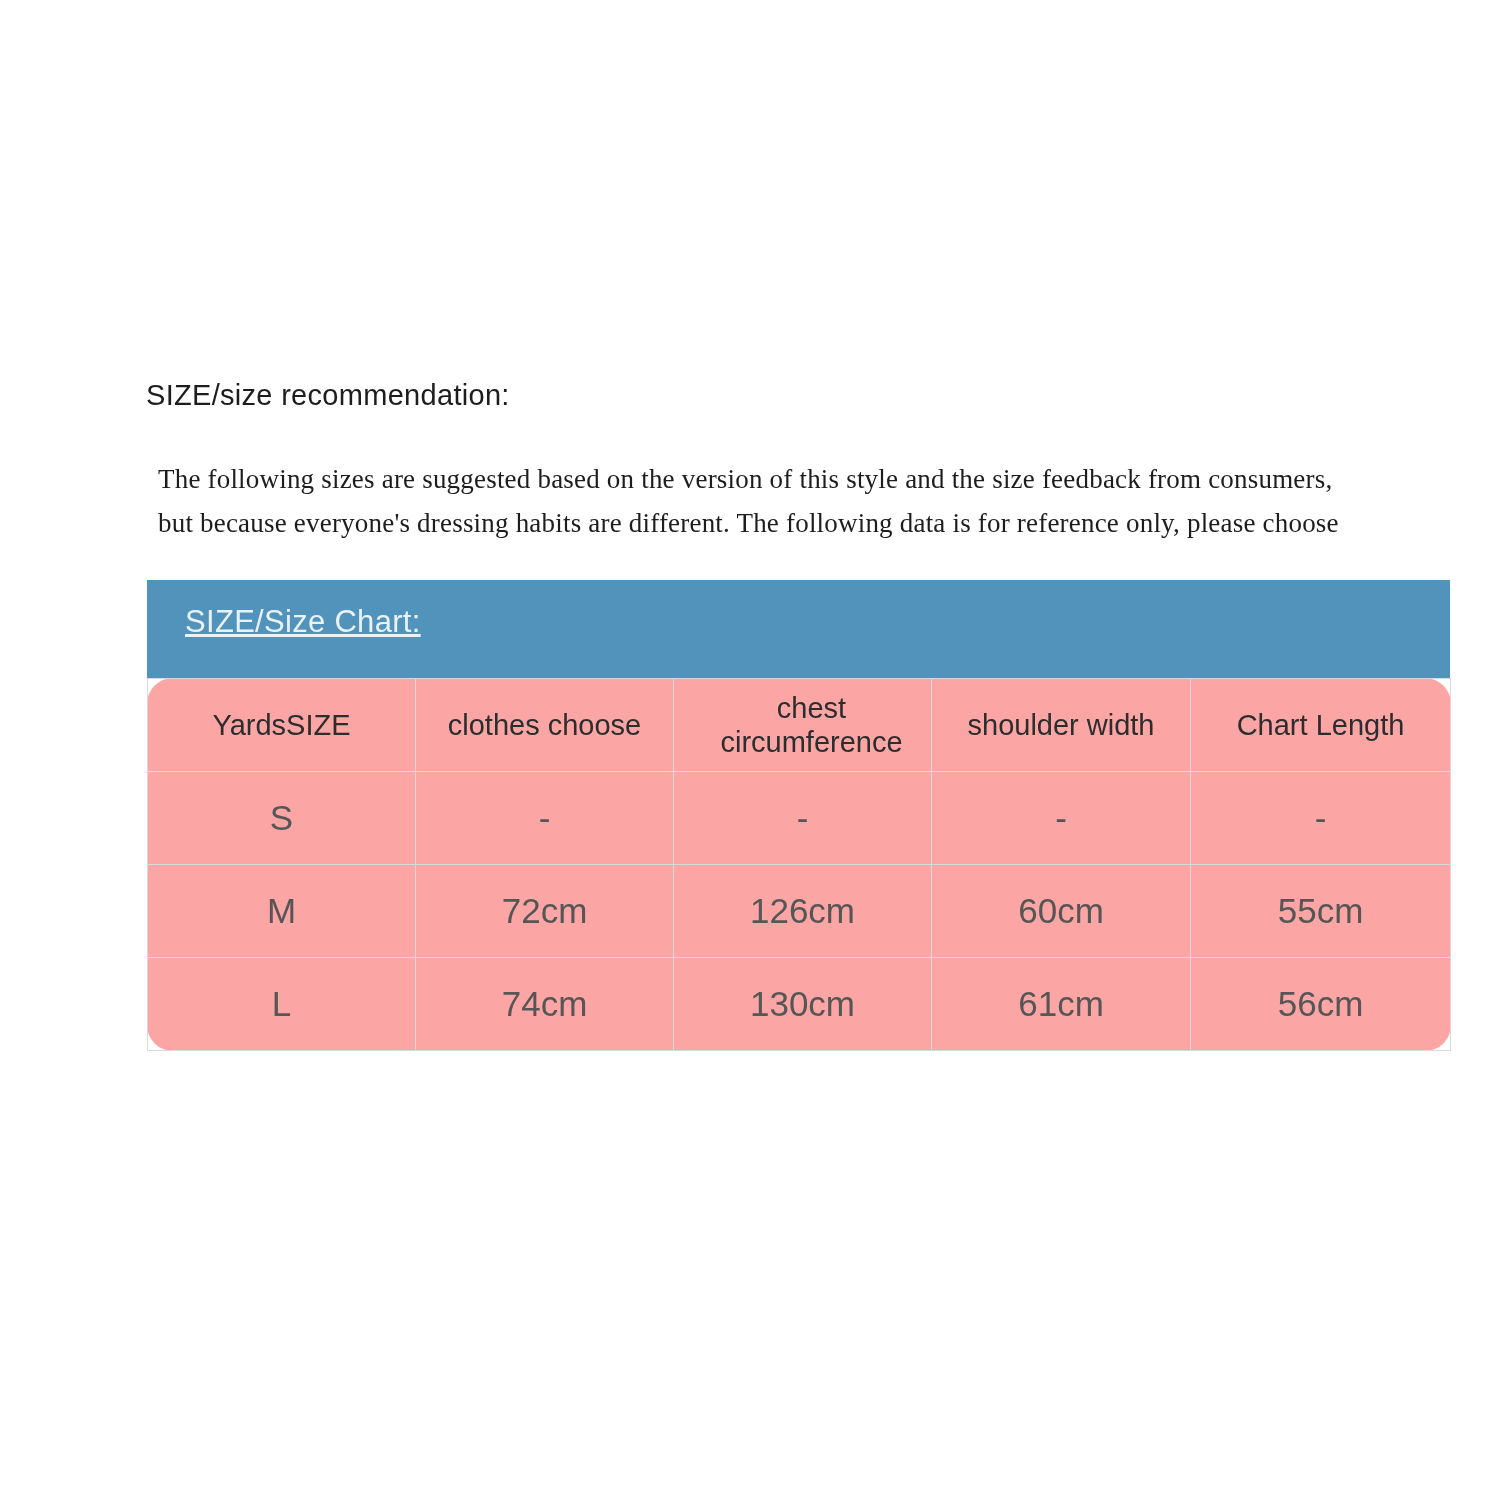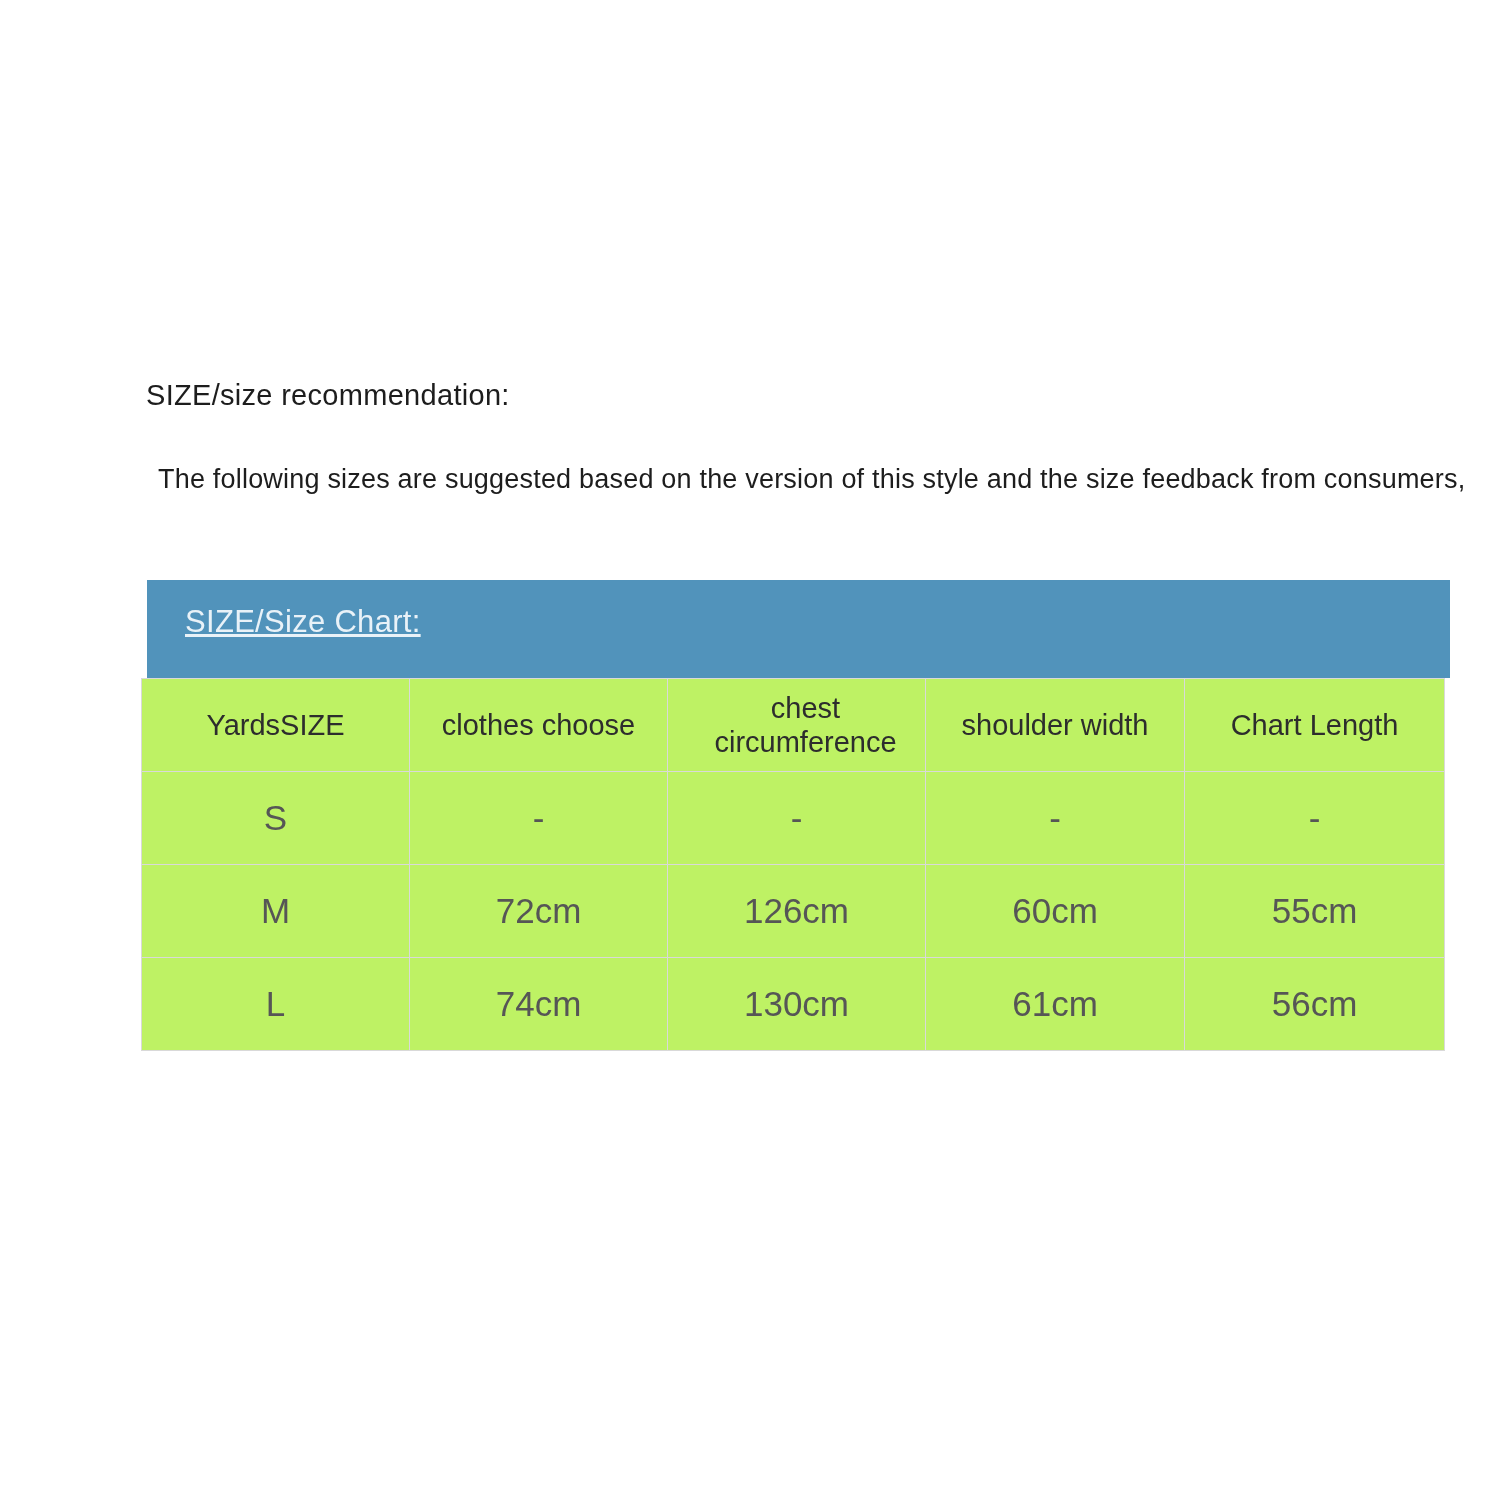--- a/index.html
+++ b/index.html
@@ -23,45 +23,46 @@
     letter-spacing: 0.3px;
   }
   .rec-text {
     position: absolute;
     left: 98px; top: 403px;
     font-size: 27px;
     line-height: 32px;
     color: #1d1d1d;
     letter-spacing: 0.2px;
   }
-  .rec-text .rec-line { white-space: nowrap; }
+  .rec-text .rec-line { white-space: nowrap; font-family: Liberation Serif, serif; }
   .banner {
     position: absolute;
     left: 99px; top: 532px;
     width: 1303px; height: 98px;
     background: #5193bb;
     display: flex;
     align-items: center;
   }
   .banner-title {
     color: #e9f2f8;
     font-size: 31px;
     padding-left: 26px;
     position: relative;
     top: -7px;
     letter-spacing: 0.3px;
     text-decoration: underline;
   }
   table.size-table {
     position: absolute;
-    left: 93px; top: 630px;
+    left: 99px; top: 630px;
     width: 1303px;
     border-collapse: collapse;
     table-layout: fixed;
-    background: #bef264;
+    background: #fca5a5;
+    border-radius: 26px;
   }
   .size-table th, .size-table td {
     border: 1px solid #d9d9d9;
     height: 93px;
     text-align: center;
     vertical-align: middle;
     font-weight: 400;
   }
   .size-table th {
     font-size: 29px;
@@ -79,20 +80,21 @@
 </style>
 </head>
 <body>
 
 <div class="canvas">
 
   <div class="rec-title">SIZE/size recommendation:</div>
 
   <div class="rec-text">
     <div class="rec-line">The following sizes are suggested based on the version of this style and the size feedback from consumers,</div>
+    <div class="rec-line">but because everyone's dressing habits are different. The following data is for reference only, please choose</div>
   </div>
 
   <div class="banner" style="background: rgb(81, 147, 187);">
     <span class="banner-title">SIZE/Size Chart:</span>
   </div>
 
   <table class="size-table">
     <colgroup>
       <col style="width:268px">
       <col style="width:258px">

